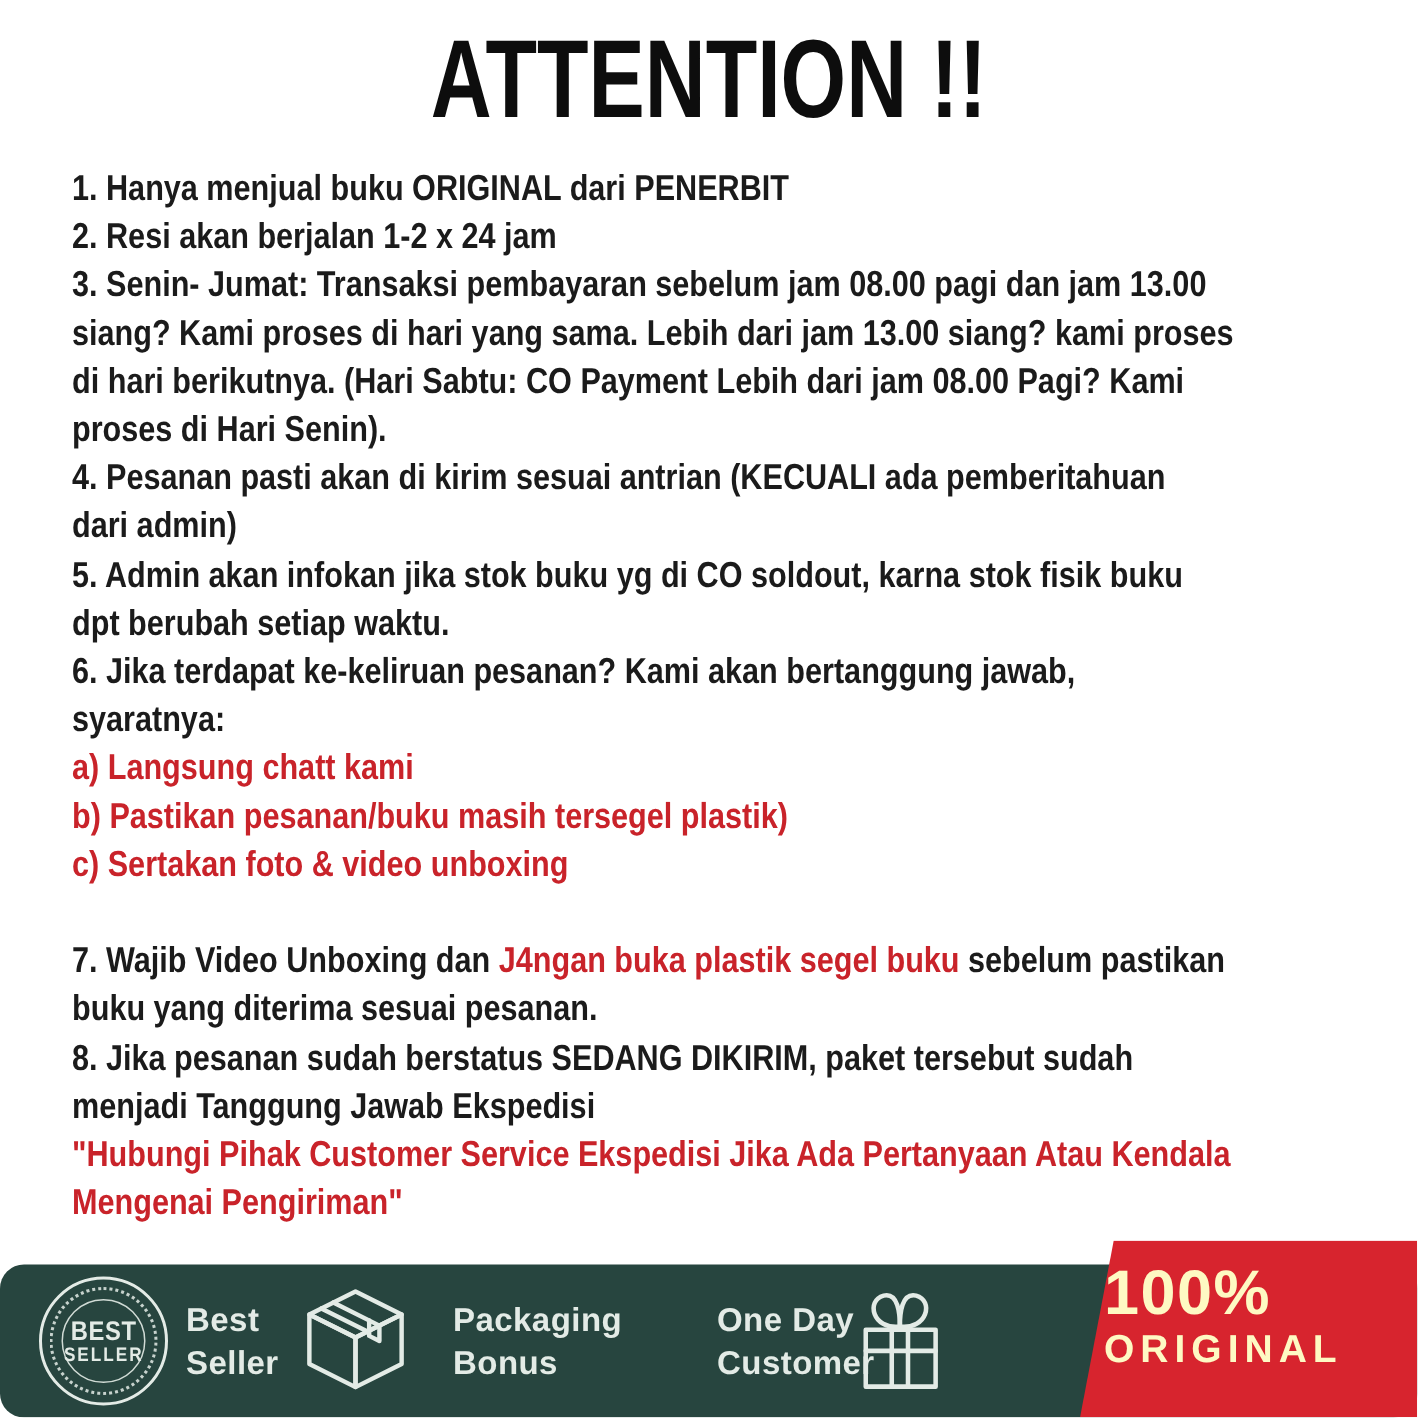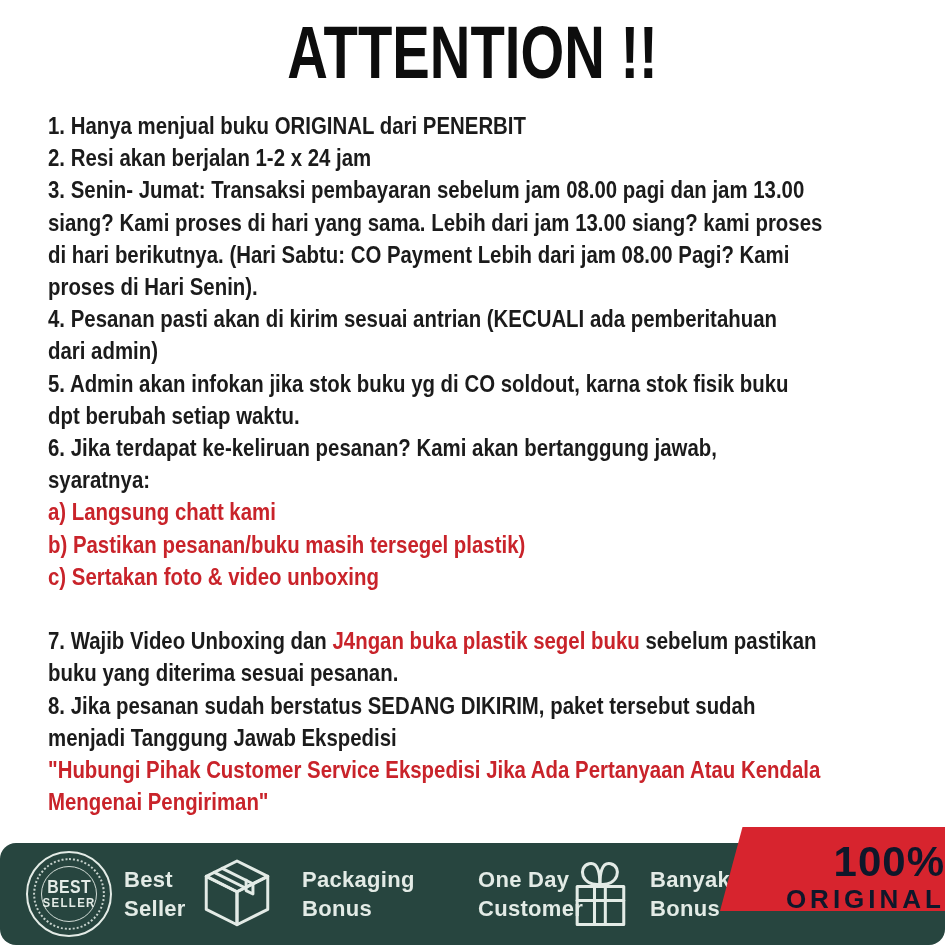--- a/index.html
+++ b/index.html
@@ -67,24 +67,24 @@
     align-items:center;color:var(--footer-text);transform:scaleX(0.88);
   }
   .stamp-text .t1{font-size:18px;font-weight:700;letter-spacing:0.5px;line-height:18px;}
   .stamp-text .t2{font-size:13px;font-weight:700;letter-spacing:1.5px;line-height:14px;}
 
   .icon-svg{position:absolute;}
   .icon-svg svg{display:block;width:100%;height:100%;}
 
   
   .ribbon{
-    position:absolute;right:0;top:-16px;width:225px;height:84px;
+    position:absolute;right:0;top:-16px;width:225px;height:118px;
     background:var(--ribbon-red);
     clip-path:polygon(10% 0,100% 0,100% 100%,0 100%);
-    color:#0f172a;text-align:right;padding-left:16px;
+    color:#fef9c3;text-align:left;padding-left:16px;
   }
   .ribbon .r1{font-size:42px;font-weight:700;letter-spacing:1px;margin-top:13px;line-height:44px;}
   .ribbon .r2{font-size:26px;font-weight:700;letter-spacing:4px;line-height:30px;}
 </style>
 </head>
 <body>
 
 <div class="page">
 
   <h1 class="title">ATTENTION !!</h1>
@@ -150,24 +150,20 @@
     <div class="icon-svg" style="left:562px;top:6px;width:78px;height:88px;">
       <svg viewBox="0 0 72 72" fill="none" stroke="#e3ebe6" stroke-width="2.8" stroke-linejoin="round" stroke-linecap="round">
         <rect x="14" y="30" width="43" height="35"></rect>
         <path d="M14 43 H57"></path>
         <path d="M30 30 V65"></path>
         <path d="M40 30 V65"></path>
         <path d="M35 28 C18 30 14 12 25 9 C34 7 35 20 35 28 Z"></path>
         <path d="M35 28 C52 30 56 12 45 9 C36 7 35 20 35 28 Z"></path>
       </svg>
     </div>
-    <div class="badge-label" style="left:650px;top:22px;">
-      <span>Banyak</span>
-      <span>Bonus</span>
-    </div>
 
     <div class="ribbon">
       <div class="r1">100%</div>
       <div class="r2">ORIGINAL</div>
     </div>
 
   </div>
 </div>
 
 </body></html>

